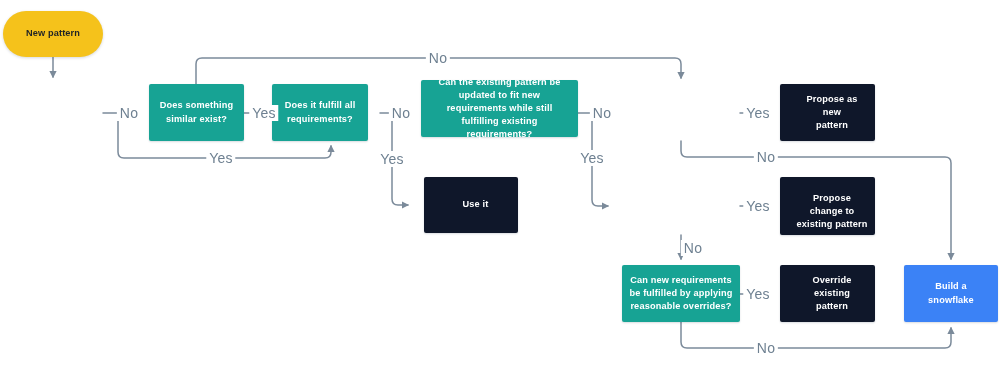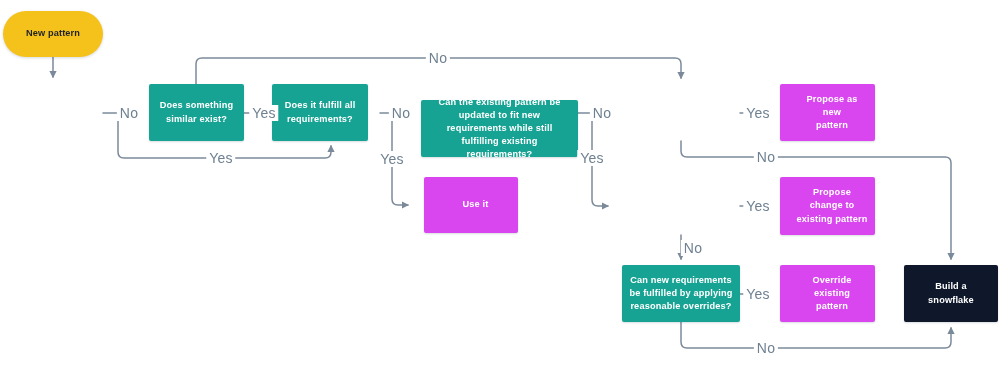--- a/index.html
+++ b/index.html
@@ -21,22 +21,22 @@
     font-size:9.2px;
     line-height:1.42;
     letter-spacing:.15px;
     padding:4px 7px;
     border-radius:2px;
     box-shadow:0 1px 2px rgba(20,40,60,.16);
   }
   .node span{display:block;}
   .n-start{background:#F5C21B;color:#1f2326;border-radius:26px;box-shadow:0 1px 3px rgba(20,40,60,.18);}
   .n-decision{background:#17A394;color:#ffffff;}
-  .n-action{background:#d946ef;color:#ffffff;padding-left:16px;}
-  .n-bad{background:#0f172a;color:#ffffff;}
+  .n-action{background:#0f172a;color:#ffffff;padding-left:16px;}
+  .n-bad{background:#3b82f6;color:#ffffff;}
 
   .edge-label{
     position:absolute;
     font-size:14px;
     font-weight:400;
     color:#6E8091;
     background:#ffffff;
     padding:0 3px;
     letter-spacing:.2px;
     white-space:nowrap;
@@ -96,40 +96,40 @@
   <div class="node n-decision" style="left:149px;top:84px;width:95px;height:57px;align-items:center;">
     <span style="white-space:pre-line;">Does something
 similar exist?</span>
   </div>
 
   <div class="node n-decision" style="left:272px;top:84px;width:96px;height:57px;">
     <span style="white-space:pre-line;">Does it fulfill all
 requirements?</span>
   </div>
 
-  <div class="node n-decision" style="left:421px;top:100px;width:157px;height:57px;">
+  <div class="node n-decision" style="left:421px;top:80px;width:157px;height:57px;">
     <span>Can the existing pattern be updated to fit new requirements while still fulfilling existing requirements?</span>
   </div>
 
 
 
   <div class="node n-decision" style="left:622px;top:265px;width:118px;height:57px;">
     <span>Can new requirements be fulfilled by applying reasonable overrides?</span>
   </div>
 
   <div class="node n-action" style="left:424px;top:177px;width:94px;height:56px;">
     <span>Use it</span>
   </div>
 
   <div class="node n-action" style="left:780px;top:84px;width:95px;height:57px;">
     <span style="white-space:pre-line;">Propose as new
 pattern</span>
   </div>
 
-  <div class="node n-action" style="left:780px;top:177px;width:95px;height:58px;">
+  <div class="node n-action" style="left:780px;top:177px;width:95px;height:58px;align-items:flex-end;">
     <span style="white-space:pre-line;">Propose change to
 existing pattern</span>
   </div>
 
   <div class="node n-action" style="left:780px;top:265px;width:95px;height:57px;">
     <span style="white-space:pre-line;">Override existing
 pattern</span>
   </div>
 
   <div class="node n-bad" style="left:904px;top:265px;width:94px;height:57px;">

